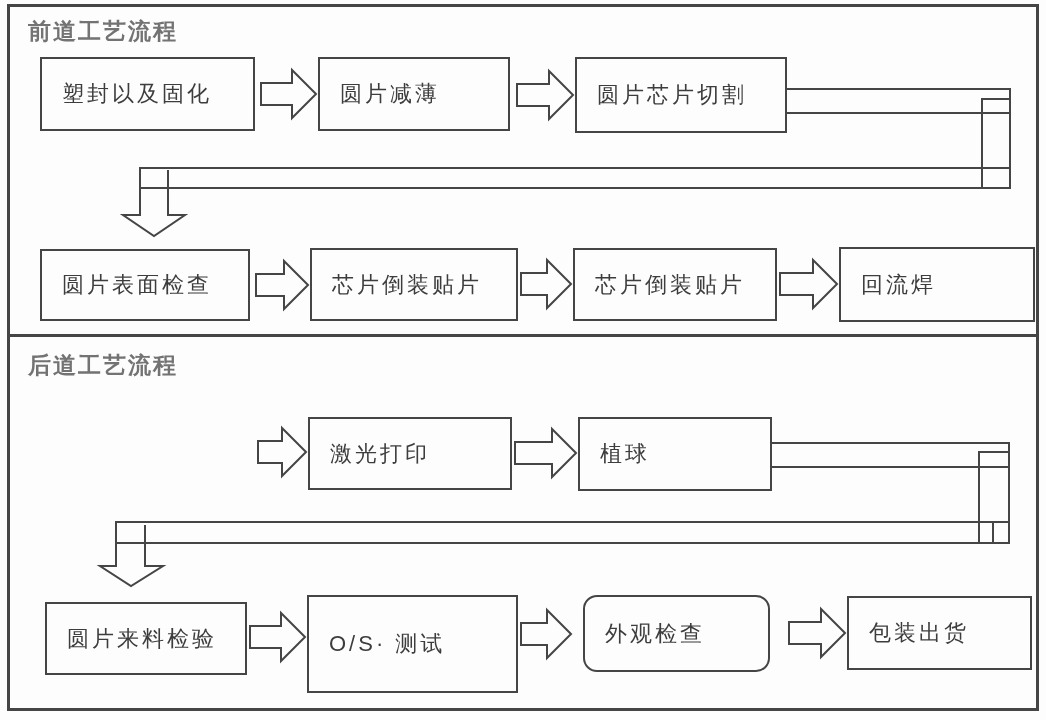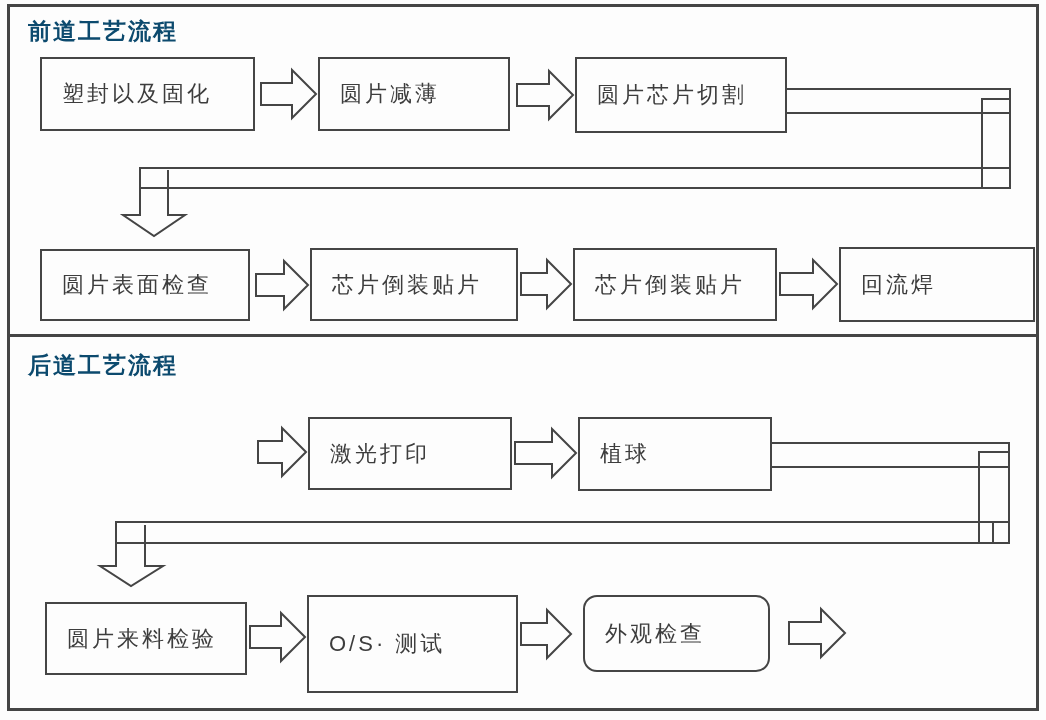--- a/index.html
+++ b/index.html
@@ -17,21 +17,21 @@
     overflow:hidden;
   }
   #flow-svg{
     position:absolute;
     left:0;top:0;
     width:1046px;height:720px;
     pointer-events:none;
   }
   .section-title{
     position:absolute;
-    color:#0c4a6e;
+    color:#737373;
     font-size:23px;
     font-weight:bold;
     letter-spacing:2px;
   }
   .pbox{
     position:absolute;
     box-sizing:border-box;
     border:2px solid var(--line);
     background:var(--bg);
     display:flex;
@@ -90,14 +90,15 @@
   <div class="pbox" style="left:310px;top:248px;width:208px;height:73px;">芯片倒装贴片</div>
   <div class="pbox" style="left:573px;top:248px;width:204px;height:73px;">芯片倒装贴片</div>
   <div class="pbox" style="left:839px;top:247px;width:196px;height:75px;">回流焊</div>
 
   <div class="pbox" style="left:308px;top:417px;width:204px;height:73px;font-family:Liberation Mono, monospace;">激光打印</div>
   <div class="pbox" style="left:578px;top:417px;width:194px;height:74px;">植球</div>
 
   <div class="pbox" style="left:45px;top:602px;width:202px;height:73px;">圆片来料检验</div>
   <div class="pbox" style="left:307px;top:595px;width:211px;height:98px;">O/S· 测试</div>
   <div class="pbox" style="left:583px;top:595px;width:187px;height:77px;border-radius:14px;">外观检查</div>
+  <div class="pbox" style="left:847px;top:596px;width:185px;height:74px;">包装出货</div>
 
 </div>
 
 </body></html>

